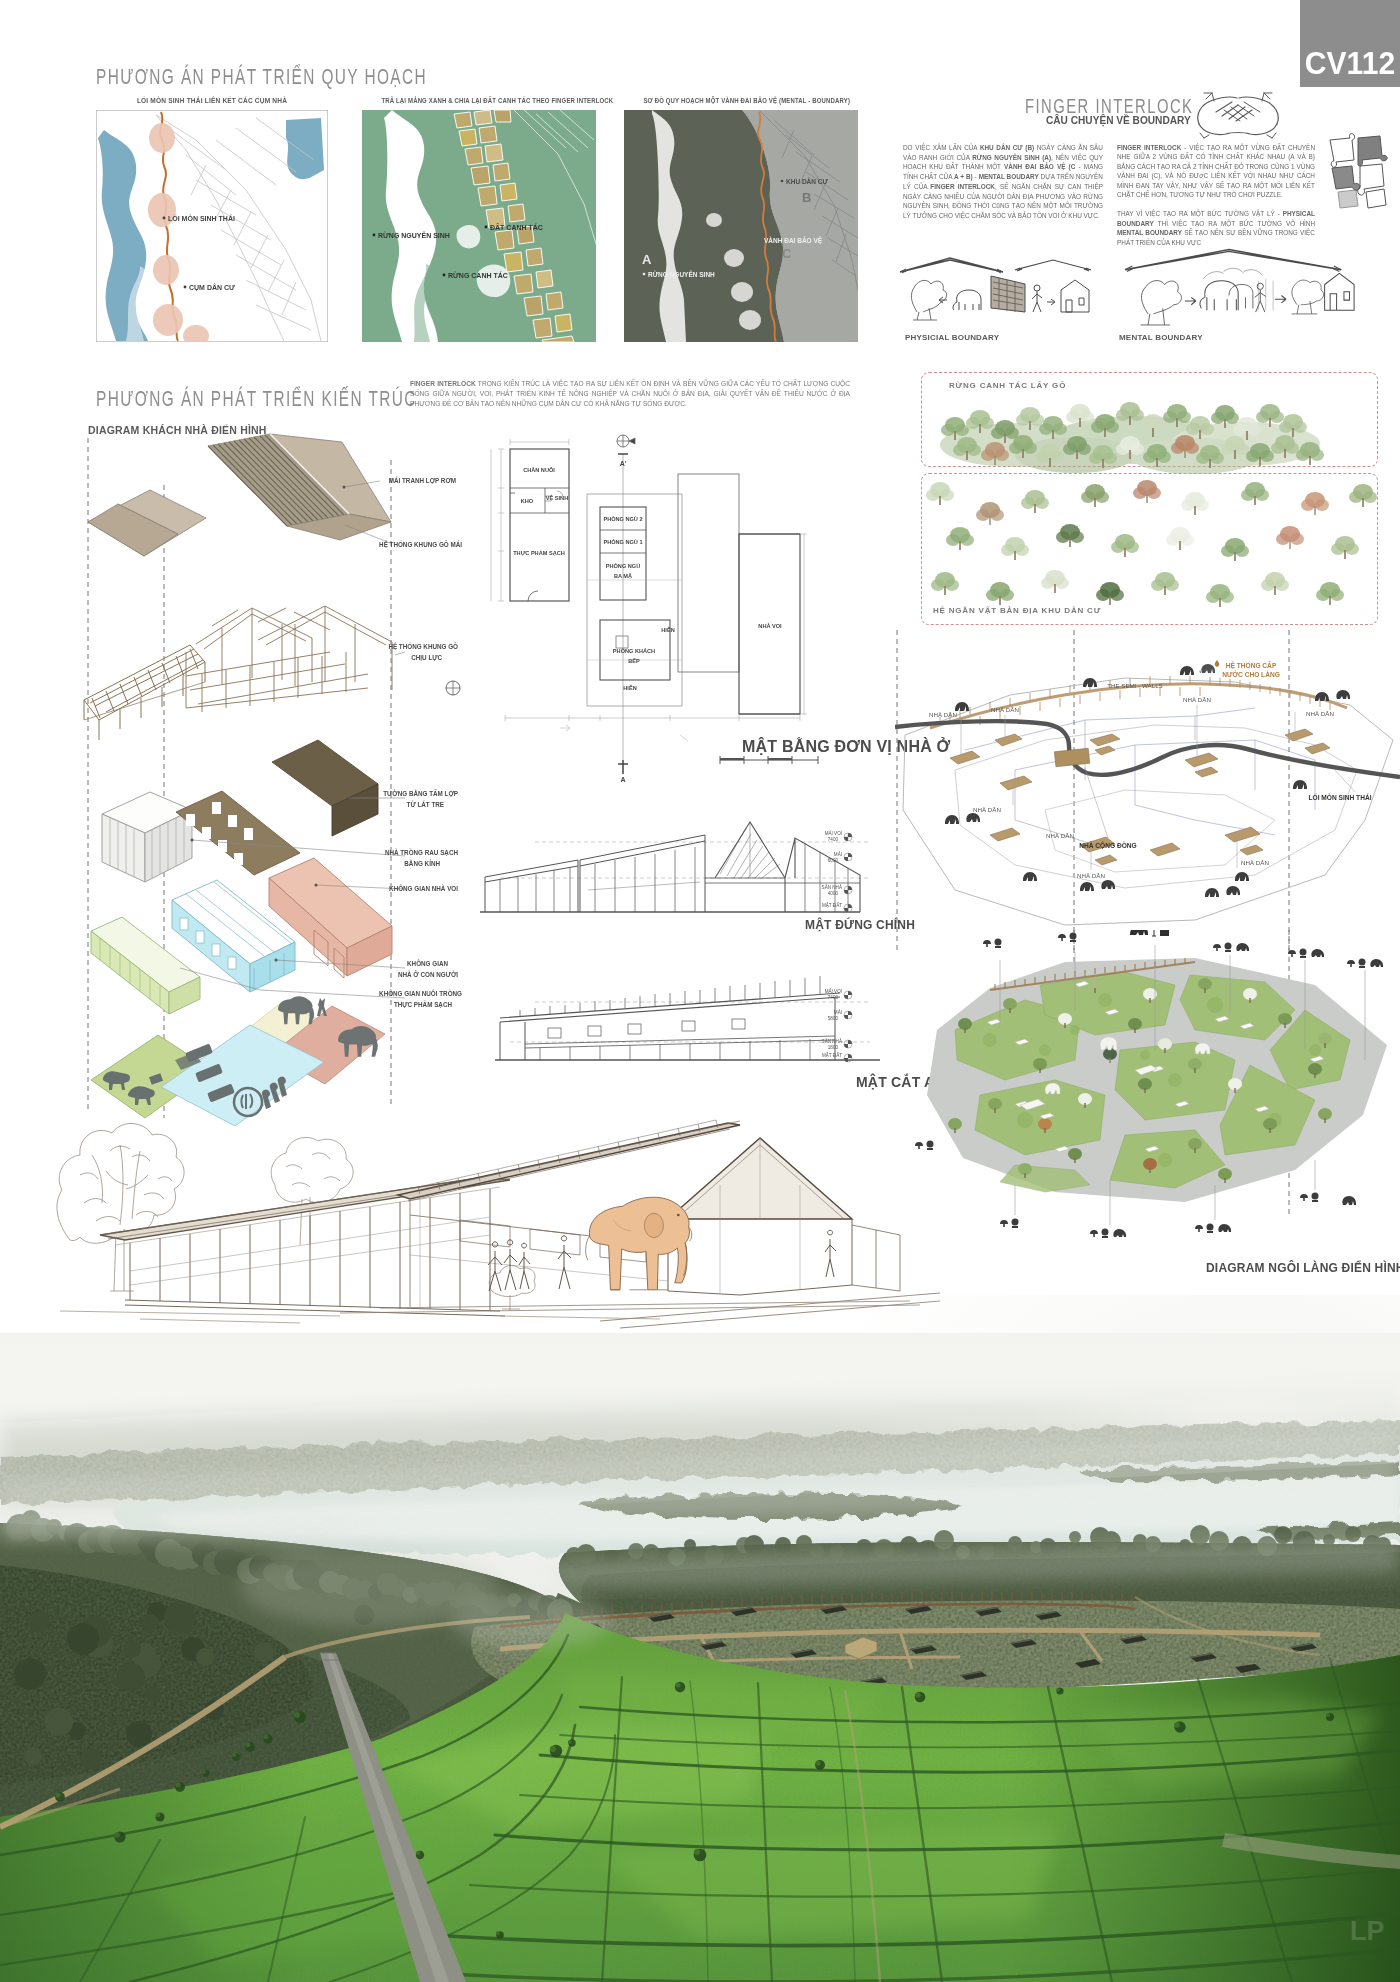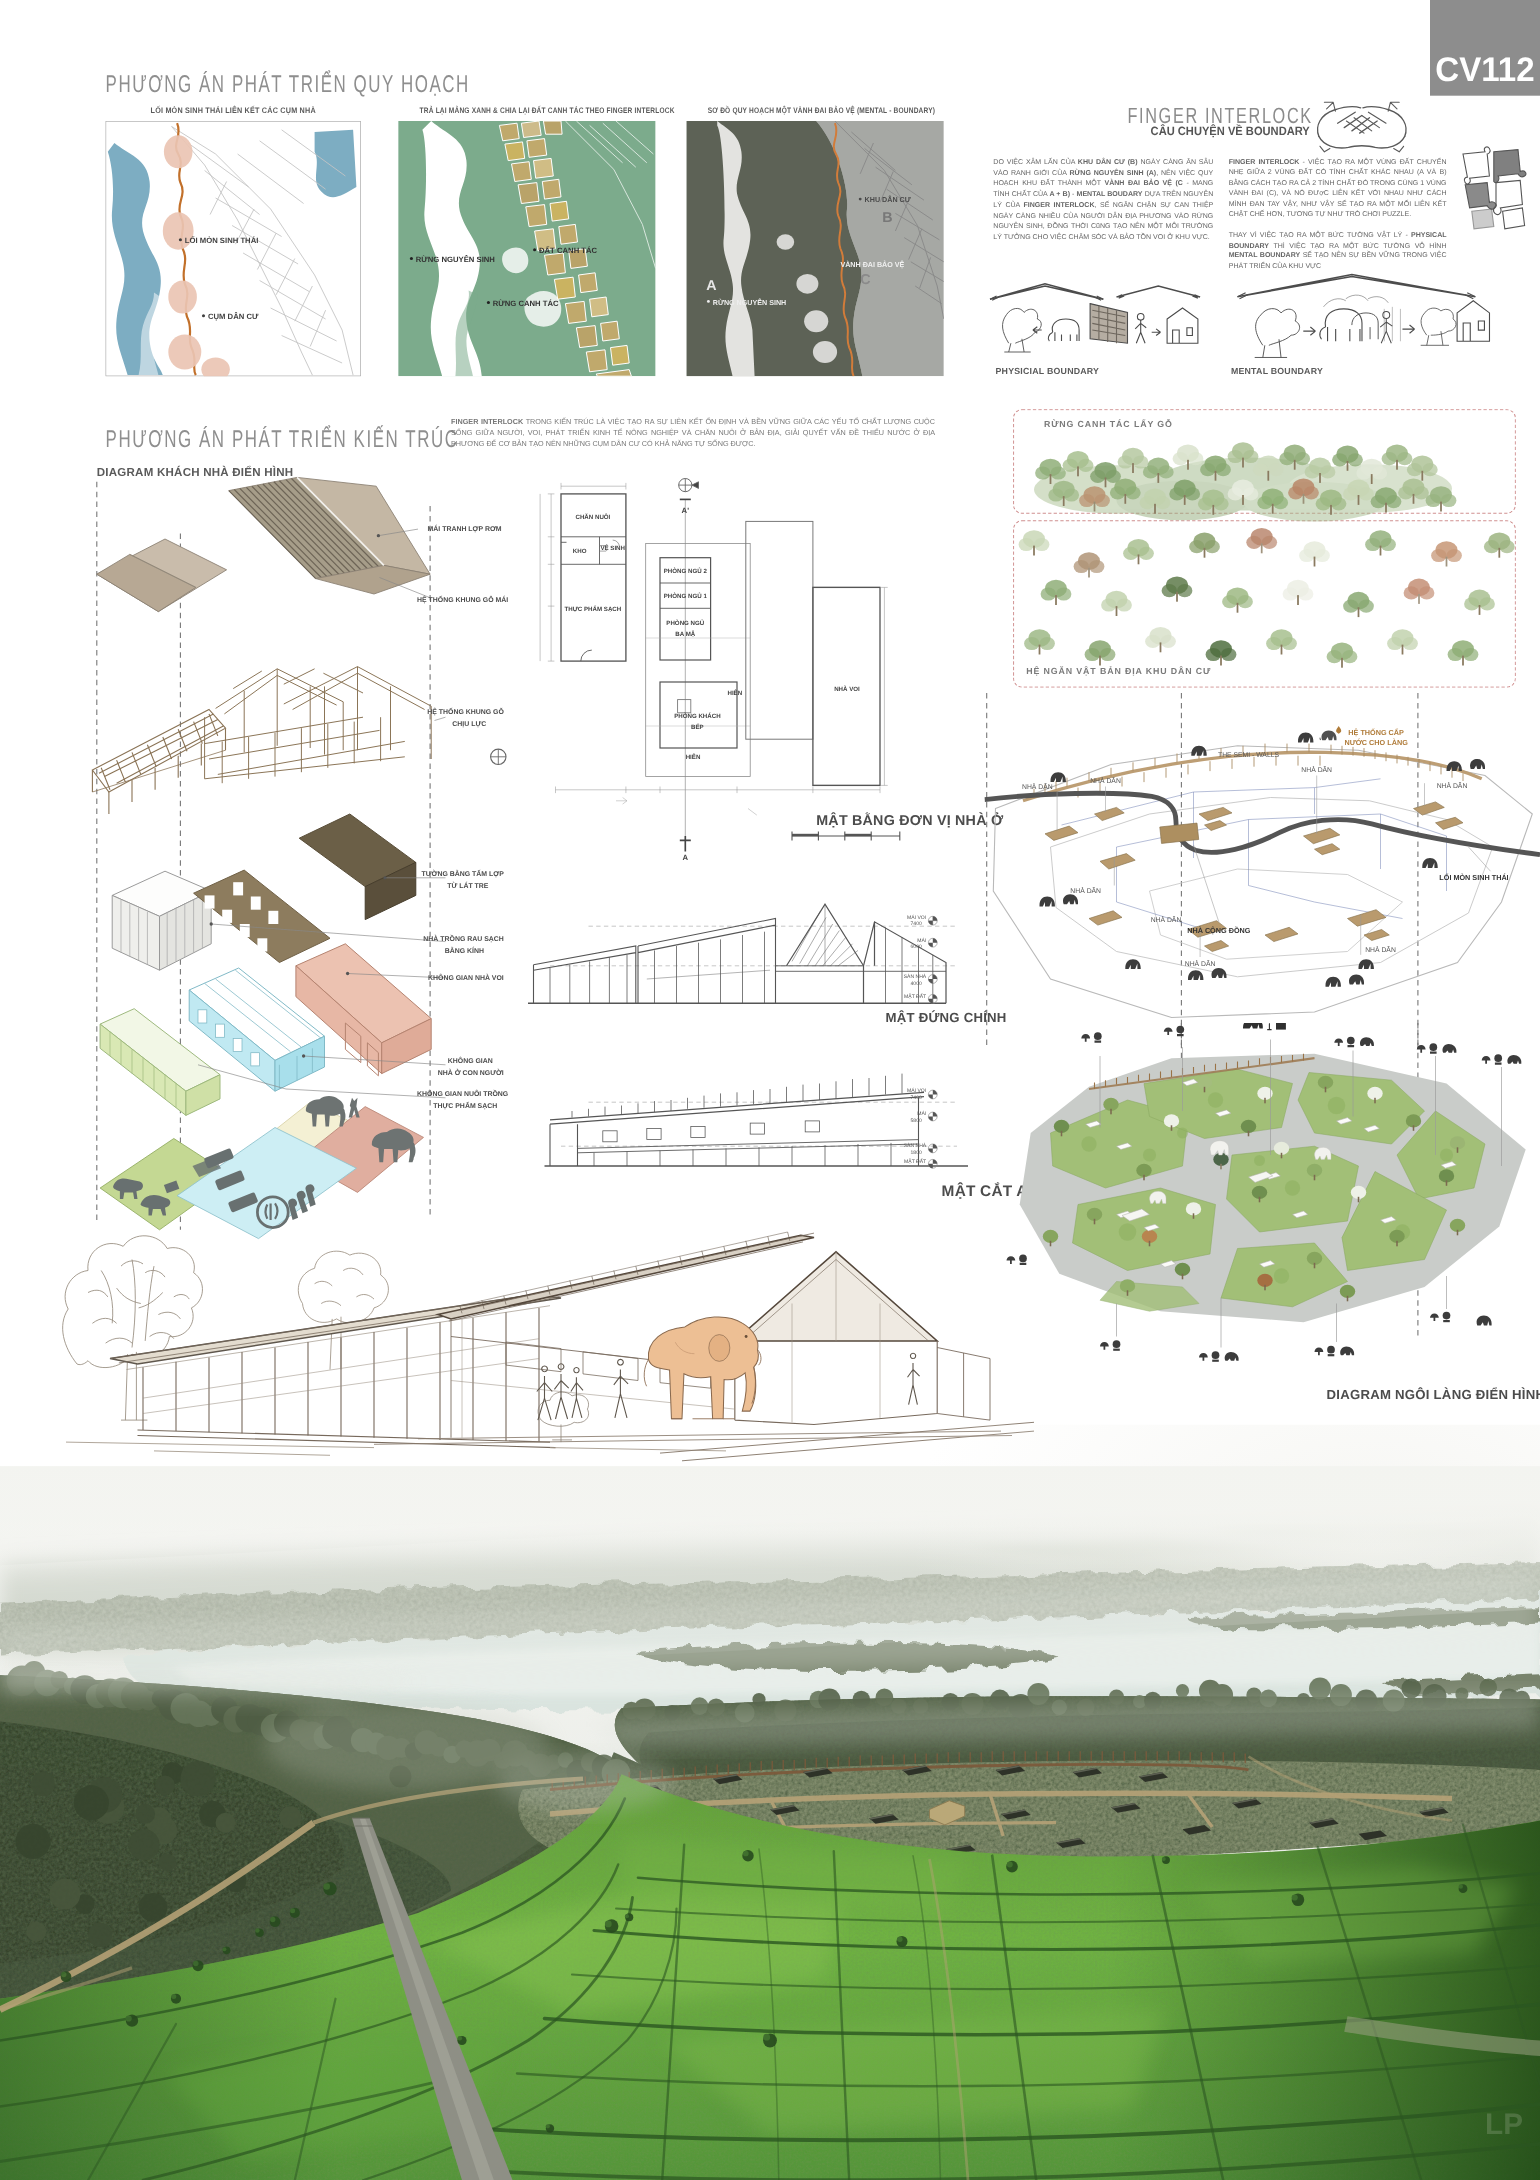--- a/index.html
+++ b/index.html
@@ -463,21 +463,21 @@
 <g font-size="4.6" fill="#555" text-anchor="end" font-family="Liberation Sans">
 <text x="402" y="563">MÁI VOI</text>
       <text x="398" y="569">7400</text>
 <text x="402" y="584">MÁI</text>
       <text x="398" y="590">5800</text>
 <text x="402" y="613">SÀN NHÀ</text>
       <text x="398" y="619">1800</text>
 <text x="402" y="627">MẬT ĐẤT</text>
 </g>
 </svg>
-<div class="abs cap" style="left:742px;top:738px;font-size:13px;color:#4c4c4c;white-space:nowrap;">MẬT BẰNG ĐƠN VỊ NHÀ Ở</div>
+<div class="abs cap" style="left:742px;top:738px;font-size:16px;color:#4c4c4c;white-space:nowrap;">MẬT BẰNG ĐƠN VỊ NHÀ Ở</div>
 <div class="abs cap" style="left:805px;top:918px;font-size:12px;color:#4c4c4c;white-space:nowrap;">MẬT ĐỨNG CHÍNH</div>
 <div class="abs cap" style="left:856px;top:1074px;font-size:14px;color:#4c4c4c;white-space:nowrap;">MẬT CẮT A - A'</div>
 
 <div class="abs" style="left:921px;top:372px;width:455px;height:93px;border:1.5px dashed #d09090;border-radius:8px;"></div>
 <div class="abs" style="left:921px;top:473px;width:455px;height:150px;border:1.5px dashed #d09090;border-radius:8px;"></div>
 <div class="abs cap" style="left:933px;top:381px;font-size:8px;color:#7a7a7a;letter-spacing:.8px;margin-left:16px;">RỪNG CANH TÁC LẤY GỖ</div>
 <div class="abs cap" style="left:933px;top:606px;font-size:8px;color:#7a7a7a;letter-spacing:.8px;">HỆ NGĂN VẬT BẢN ĐỊA KHU DÂN CƯ</div>
 
 <svg class="abs" style="left:895px;top:360px" width="505" height="280" viewBox="0 0 505 280">
 <defs>

